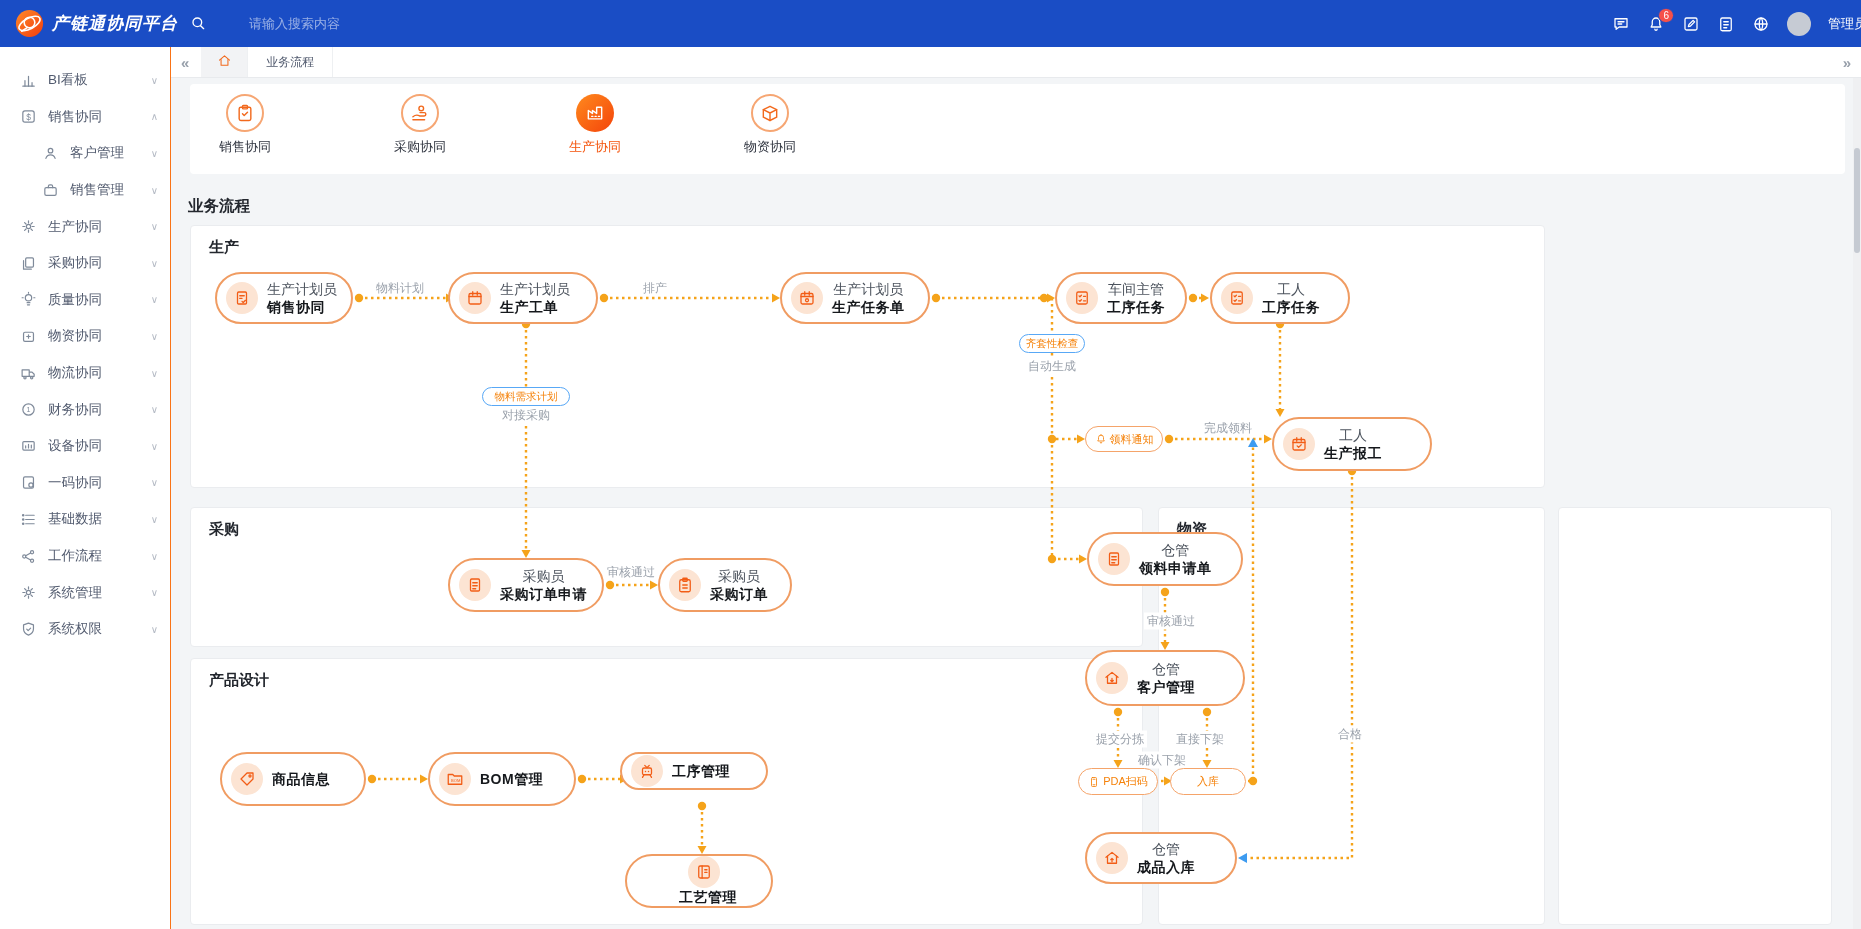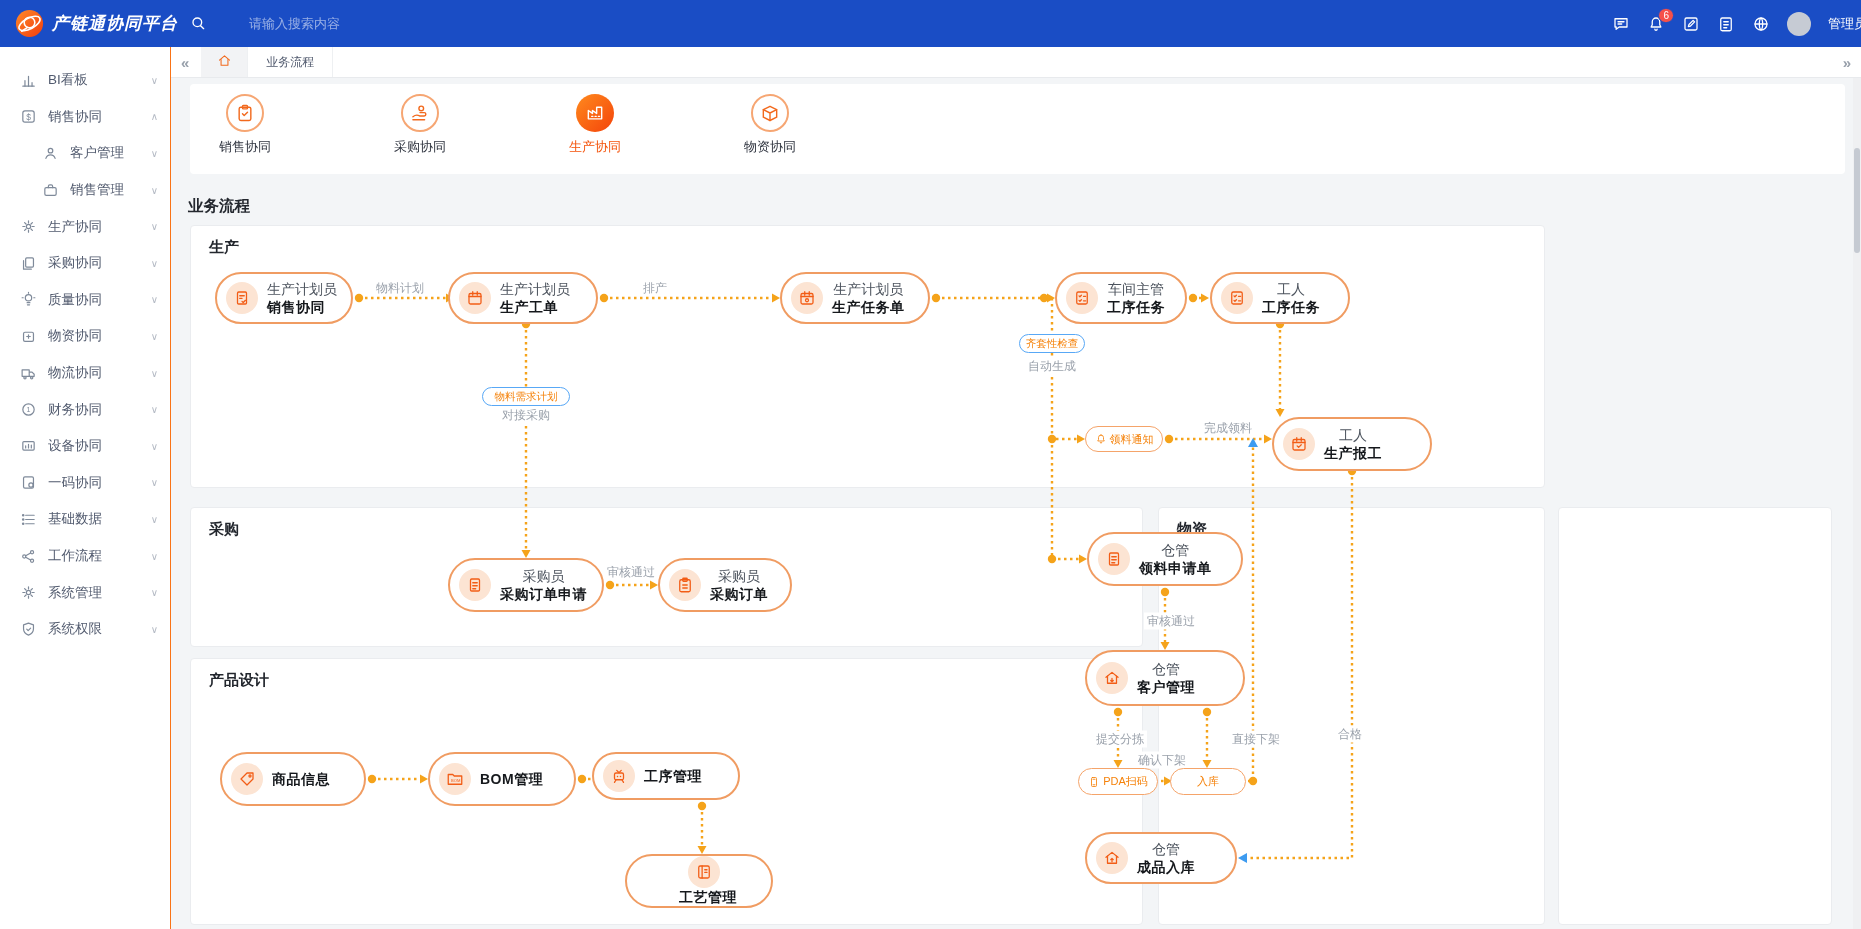--- a/index.html
+++ b/index.html
@@ -578,21 +578,21 @@
         <span class="ic">
           <svg viewBox="0 0 24 24" width="18" height="18" fill="none" stroke="currentColor" stroke-width="1.7" stroke-linecap="round" stroke-linejoin="round">
             <path d="M3 6h6l2 2h10v11H3z"></path>
             <text x="13" y="15.5" font-size="5.5" text-anchor="middle" fill="currentColor" stroke="none">BOM</text>
           </svg>
         </span>
         <span class="txt">
           <div class="lbl">BOM管理</div>
         </span>
       </div>
-      <div class="node" style="left: 592px; top: 752px; width: 148px; height: 48px;">
+      <div class="node" style="left: 620px; top: 752px; width: 148px; height: 38px;">
         <span class="ic">
           <svg viewBox="0 0 24 24" width="18" height="18" fill="none" stroke="currentColor" stroke-width="1.7" stroke-linecap="round" stroke-linejoin="round">
             <rect x="6" y="8" width="12" height="9" rx="2"></rect>
             <circle cx="10" cy="12.5" r="1" fill="currentColor" stroke="none"></circle>
             <circle cx="14" cy="12.5" r="1" fill="currentColor" stroke="none"></circle>
             <path d="M9 4.5l3 3 3-3M8 17l-2 3.5M16 17l2 3.5"></path>
           </svg>
         </span>
         <span class="txt">
           <div class="lbl">工序管理</div>
@@ -634,21 +634,21 @@
       <div class="tagp" style="left: 482px; top: 387px; width: 88px; height: 19px;">物料需求计划</div>
       <div class="elabel" style="left: 400px; top: 288px;">物料计划</div>
       <div class="elabel" style="left: 655px; top: 288px;">排产</div>
       <div class="elabel" style="left: 1199px; top: 287px; margin-left: 48px;">派工</div>
       <div class="elabel bg" style="left: 1052px; top: 366px;">自动生成</div>
       <div class="elabel" style="left: 1228px; top: 428px;">完成领料</div>
       <div class="elabel bg" style="left: 526px; top: 415px;">对接采购</div>
       <div class="elabel" style="left: 631px; top: 572px;">审核通过</div>
       <div class="elabel bg" style="left: 1171px; top: 621px;">审核通过</div>
       <div class="elabel bg" style="left: 1120px; top: 739px;">提交分拣</div>
-      <div class="elabel bg" style="left: 1256px; top: 739px;">直接下架</div>
+      <div class="elabel bg" style="left: 1200px; top: 739px;">直接下架</div>
       <div class="elabel bg" style="left: 1162px; top: 760px;">确认下架</div>
       <div class="elabel bg" style="left: 1350px; top: 734px;">合格</div>
     </div>
 
 
   <div class="sb-track"></div>
   <div class="sb-thumb"></div>
 </div>
 
 </body></html>

